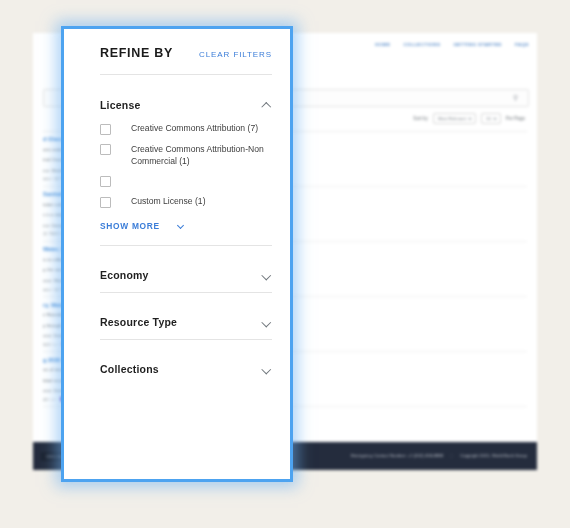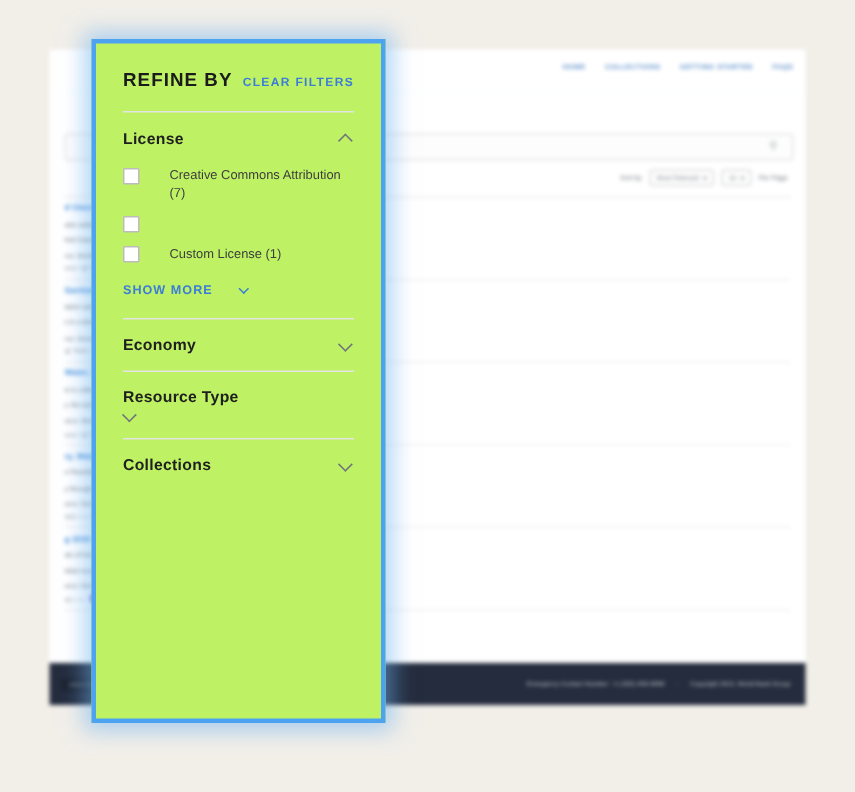--- a/index.html
+++ b/index.html
@@ -79,43 +79,44 @@
     font-size:4.3px;color:#c2c7d0;
   }
   .bg-footer-sep{color:#555d6e;}
   .bg-footer-left{
     position:absolute;left:8px;top:10px;font-size:4.3px;color:#7d8493;
     background:#1b2230;padding:2px 5px;border-radius:1px;
   }
 
   
   .panel{
-    position:absolute;left:61px;top:26px;width:196px;height:456px;
-    background:#bef264;
+    position:absolute;left:61px;top:26px;width:232px;height:456px;
+    background:#ffffff;
     border:3px solid #4da3f0;
     box-shadow:0 0 14px 5px rgba(109,176,240,.55);
     box-sizing:border-box;
     overflow:hidden;
+    padding-left:18px;
   }
   .panel-inner{padding:17px 18px 0 18px;}
   .panel-head{
     display:flex;align-items:baseline;justify-content:space-between;
     padding-bottom:14px;
   }
   .panel-title{
     font-size:12.5px;font-weight:bold;color:#1b1b1b;letter-spacing:.7px;
   }
   .clear-filters{
-    font-size:8px;font-weight:bold;color:#3b7dd8;letter-spacing:.9px;cursor:pointer;
+    font-size:8px;font-weight:normal;color:#3b7dd8;letter-spacing:.9px;cursor:pointer;
   }
   .hr{height:1px;background:#e4e4e4;}
   .facet{padding:12px 0 0 0;}
   .facet-head{
-    display:flex;align-items:flex-start;justify-content:space-between;
-    padding-bottom:11px;cursor:pointer;
+    display:flex;align-items:center;justify-content:space-between;
+    padding-bottom:11px;cursor:pointer;margin-top:12px;
   }
   .facet-name{font-size:10.5px;font-weight:bold;color:#1f1f1f;letter-spacing:.2px;}
   .chev{width:10px;height:10px;display:inline-block;position:relative;}
   .chev::after{
     content:"";position:absolute;left:1px;top:2px;width:5.5px;height:5.5px;
     border-right:1.4px solid #6f757b;border-bottom:1.4px solid #6f757b;
     transform:rotate(45deg);
   }
   .chev.up::after{transform:rotate(-135deg);top:4px;}
   .opt{
@@ -266,20 +267,24 @@
           <span class="facet-name">License</span>
           <span class="chev up"></span>
         </div>
 
         <div class="opt">
           <span class="cb"></span>
           <span class="opt-label">Creative Commons Attribution (7)</span>
         </div>
         <div class="opt">
           <span class="cb"></span>
+          <span class="opt-label">Creative Commons Attribution-Non Commercial (1)</span>
+        </div>
+        <div class="opt">
+          <span class="cb"></span>
         </div>
         <div class="opt">
           <span class="cb"></span>
           <span class="opt-label">Custom License (1)</span>
         </div>
 
         <div class="show-more">
           <span>SHOW MORE</span>
           <span class="chev"></span>
         </div>
@@ -290,21 +295,21 @@
       <div class="facet-collapsed">
         <div class="facet-head" style="padding-bottom:0;">
           <span class="facet-name">Economy</span>
           <span class="chev"></span>
         </div>
       </div>
 
       <div class="hr"></div>
 
       <div class="facet-collapsed">
-        <div class="facet-head" style="padding-bottom:0;flex-direction:column;">
+        <div class="facet-head" style="padding-bottom:0;">
           <span class="facet-name">Resource Type</span>
           <span class="chev"></span>
         </div>
       </div>
 
       <div class="hr"></div>
 
       <div class="facet-collapsed">
         <div class="facet-head" style="padding-bottom:0;gap:12px;">
           <span class="facet-name">Collections</span>

